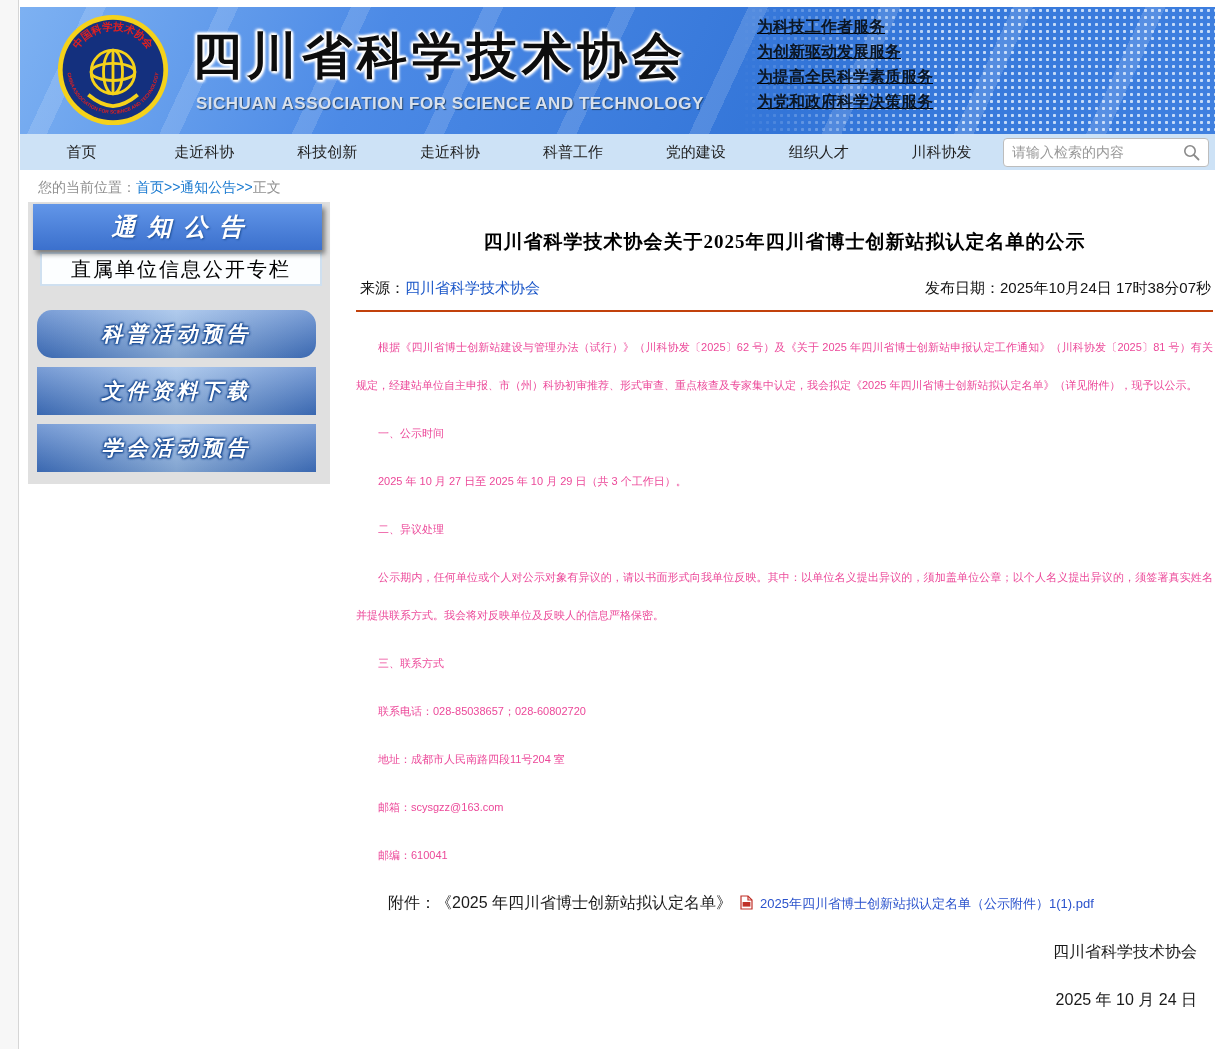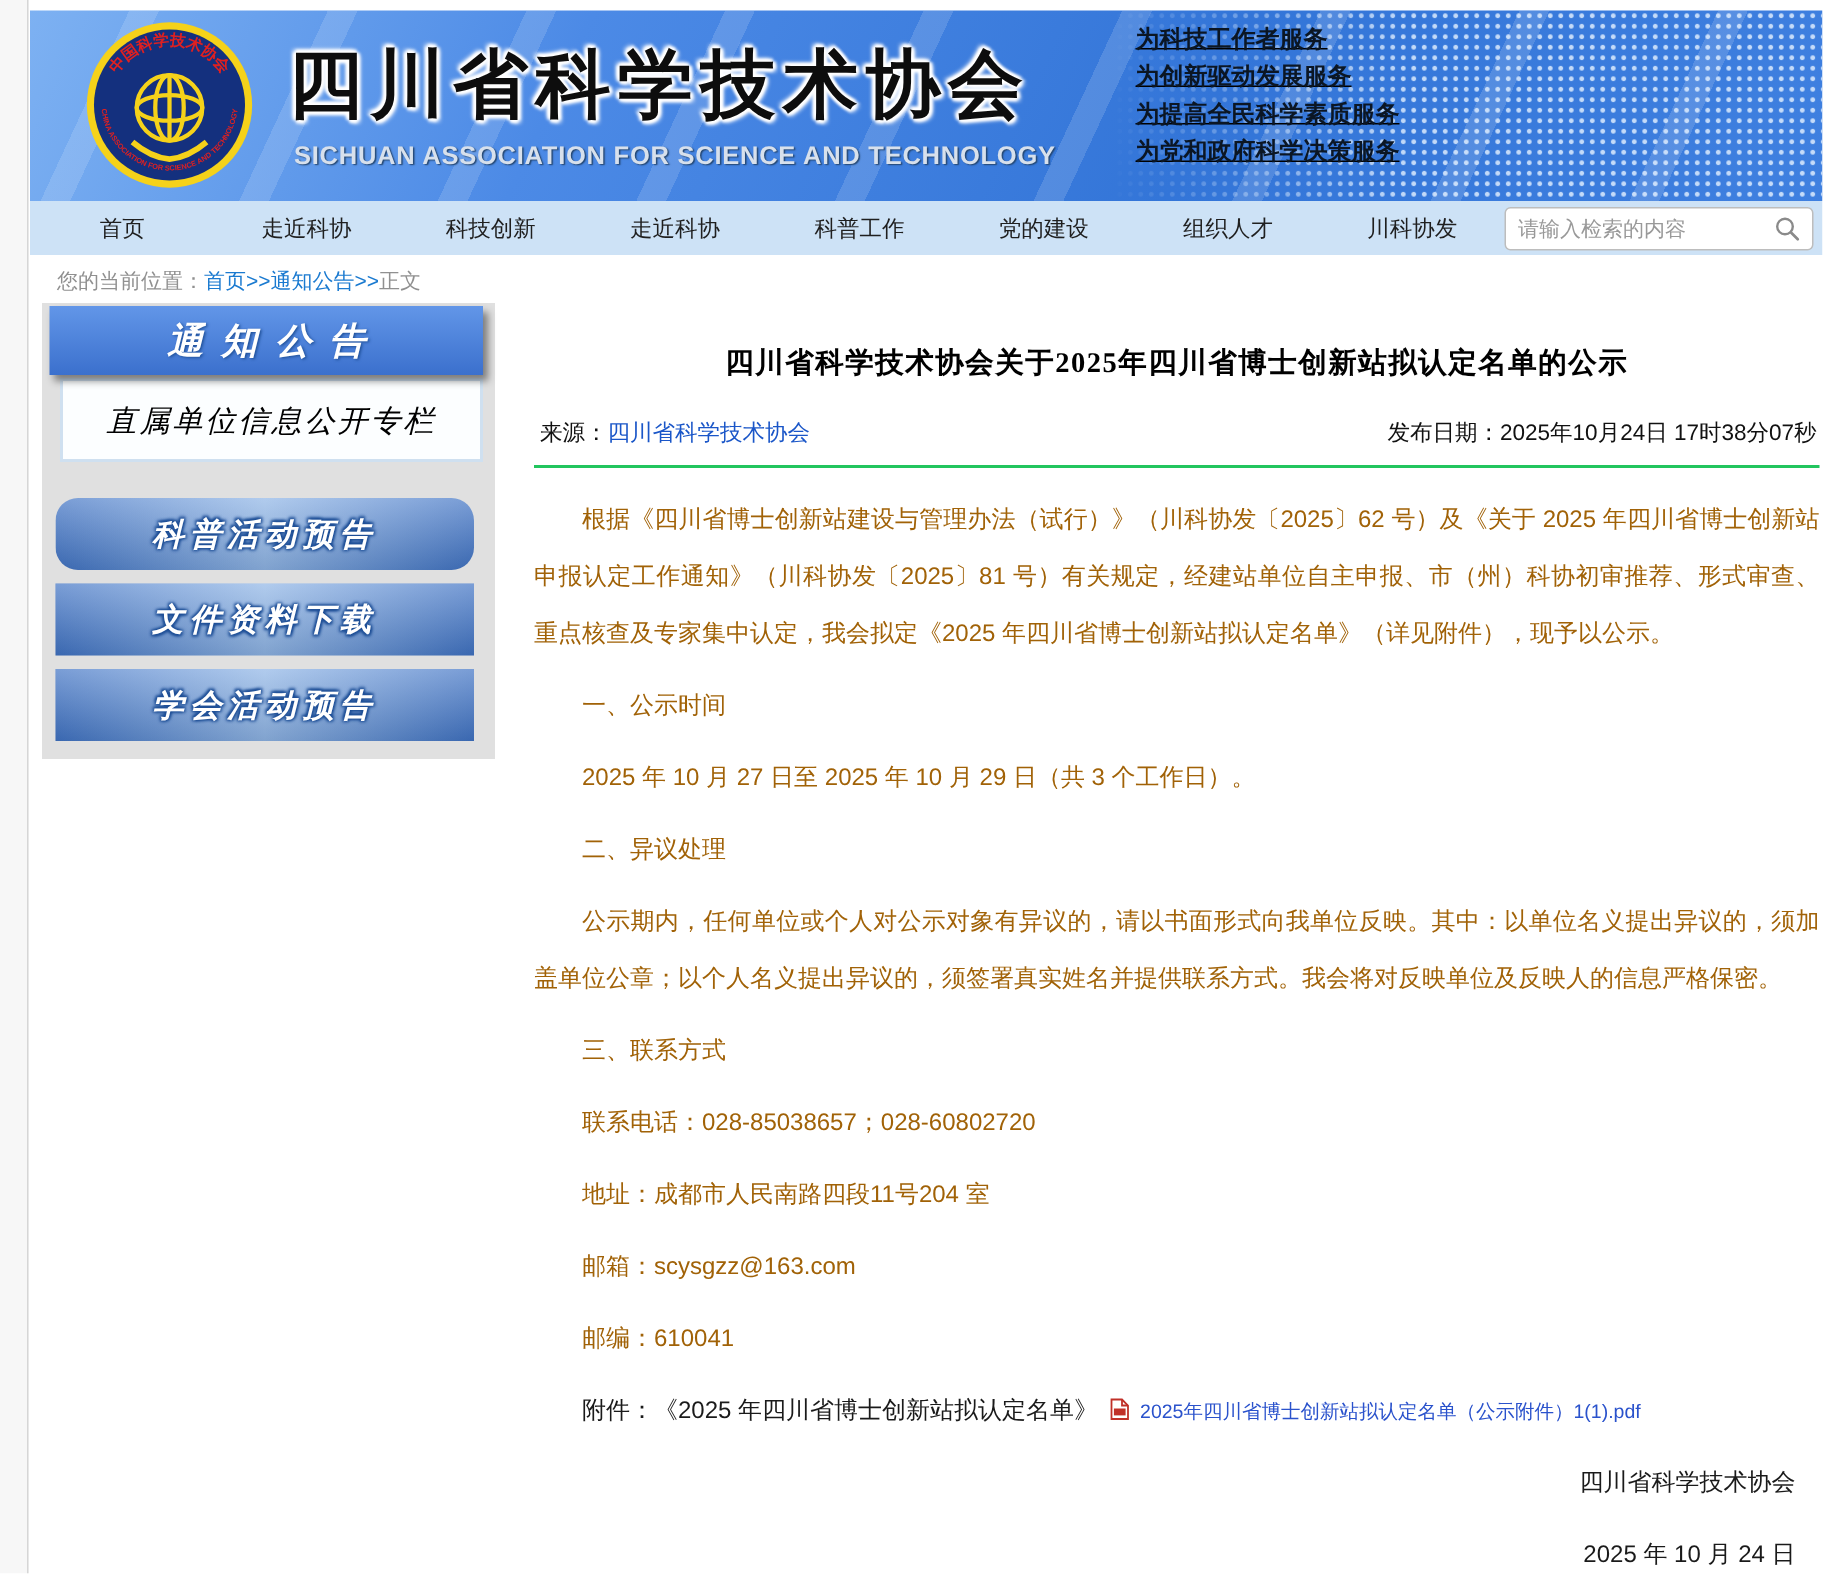--- a/index.html
+++ b/index.html
@@ -53,40 +53,40 @@
   .main-wrap { display:flex; align-items:flex-start; }
 
   .sidebar { width:302px; margin-left:8px; background:#e0e0e0; padding-bottom:12px; flex:none; }
   .side-head { margin:2px 8px 0 5px; height:46px;
                background:linear-gradient(180deg,#6296e8,#3b70cd);
                color:#fff; font-size:24px; font-weight:bold; letter-spacing:12px; font-style:italic;
                font-family:"Liberation Serif",serif;
                display:flex; align-items:center; justify-content:center;
                box-shadow:3px 4px 5px rgba(0,0,0,0.45); position:relative; z-index:2; cursor:pointer;
                text-shadow:1px 1px 2px #1d4e96; padding-left:12px; }
-  .side-box { margin:2px 8px 0 12px; background:#fcfeff; border:2px solid #cfe0f0; height:56px;
+  .side-box { margin:2px 8px 0 12px; background:#fcfeff; border:2px solid #cfe0f0; height:34px;
               display:flex; align-items:center; justify-content:center; font-size:20px; color:#000;
-              font-family:"Liberation Serif",serif; cursor:pointer; letter-spacing:2px;font-style:italic; }
+              font-family:"Liberation Serif",serif; cursor:pointer; letter-spacing:2px; }
   .side-banner { margin:9px 14px 0 9px; height:48px;
               background:linear-gradient(180deg, rgba(255,255,255,0.30), rgba(0,0,0,0.10)),
                          linear-gradient(90deg,#4073c4 0%,#8fb5e6 50%,#4073c4 100%);
               color:#fff; display:flex; align-items:center; justify-content:center;
               font-size:21px; font-weight:bold; font-style:italic; letter-spacing:4px;
               font-family:"Liberation Serif",serif; cursor:pointer;
               text-shadow:1px 1px 2px #1d4e96, -1px -1px 2px #1d4e96, 1px -1px 2px #1d4e96, -1px 1px 2px #1d4e96; }
   .side-banner.first { margin-top:24px;border-radius:15px; }
 
   
   .article { flex:1; padding:0 2px 0 26px; min-width:0; }
   .article h1 { text-align:center; font-size:19px; font-weight:bold; color:#000;
                 margin-top:27px; letter-spacing:1px; font-family:"Liberation Serif",serif; }
   .meta { display:flex; justify-content:space-between; margin-top:24px; font-size:15px; color:#111;
-          padding:0 2px 12px 4px; border-bottom:2px solid #22c55e; }
+          padding:0 2px 12px 4px; border-bottom:2px solid #c2410c; }
   .meta a { color:#1a56c8; text-decoration:none; cursor:pointer; }
-  .article p { font-size:16px; color:#a16207; line-height:38px; margin-top:10px;
+  .article p { font-size:11px; color:#ec4899; line-height:38px; margin-top:10px;
                text-indent:2em; }
   .article p.body-just { text-align:justify; }
   .article p.first { margin-top:16px; }
   .attach-line { font-size:16px; color:#1a1a1a; line-height:38px; margin-top:10px; text-indent:2em; }
   .pdf-link { color:#2a52cc; font-size:13px; text-decoration:none; cursor:pointer; margin-left:4px; }
   .pdf-ico { display:inline-block; vertical-align:-2px; margin:0 3px 0 8px; }
   .sign { text-align:right; padding-right:16px; font-size:16px; color:#1a1a1a; line-height:38px; margin-top:10px; }
 </style>
 </head>
 <body>

